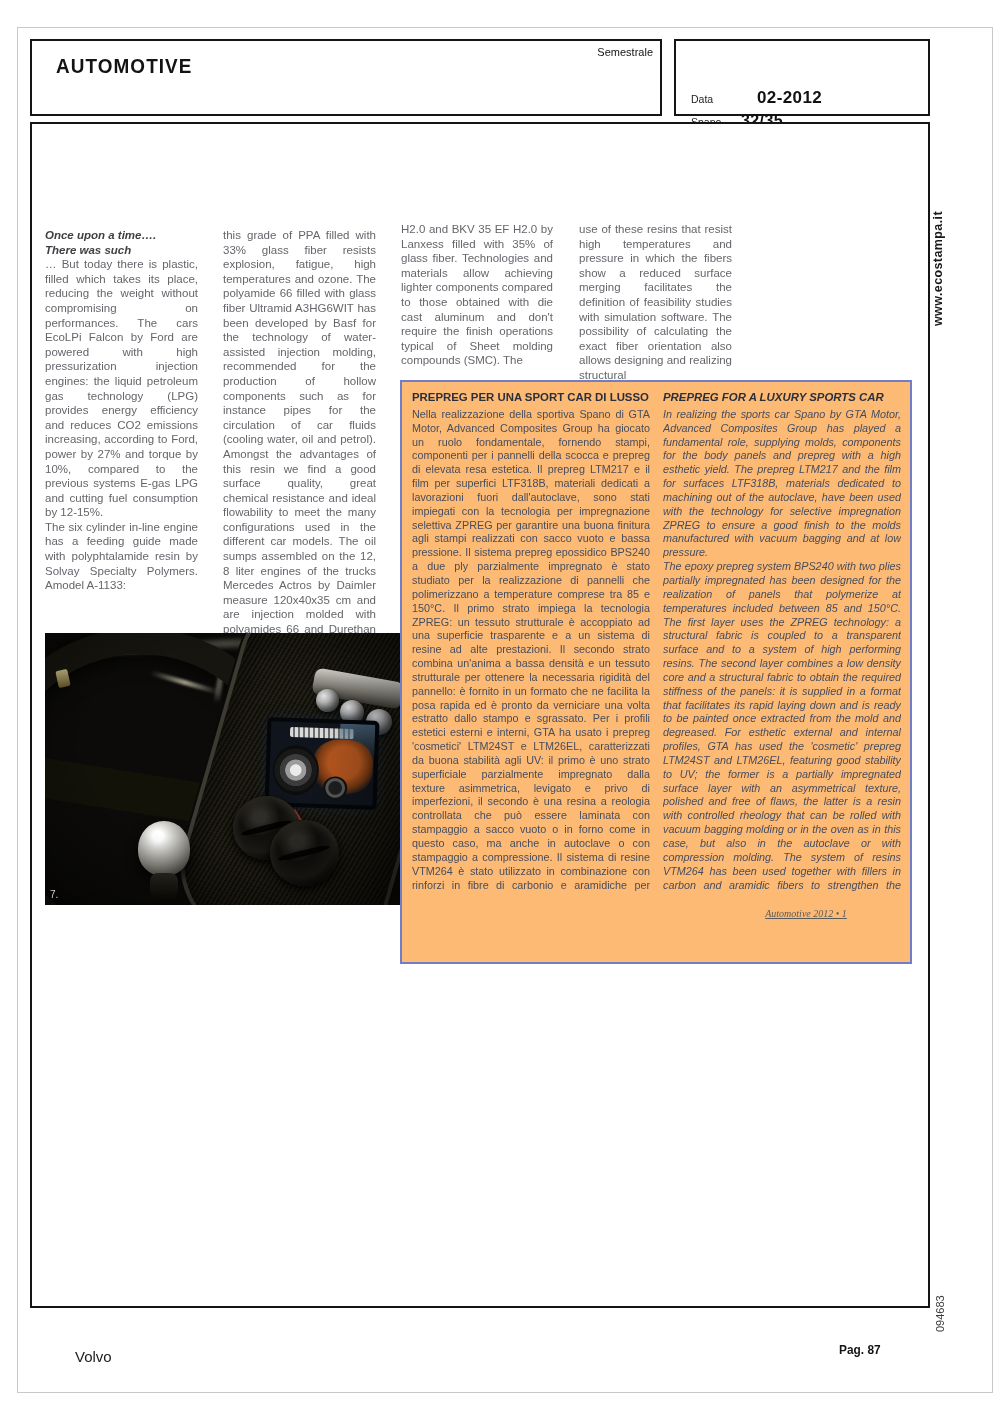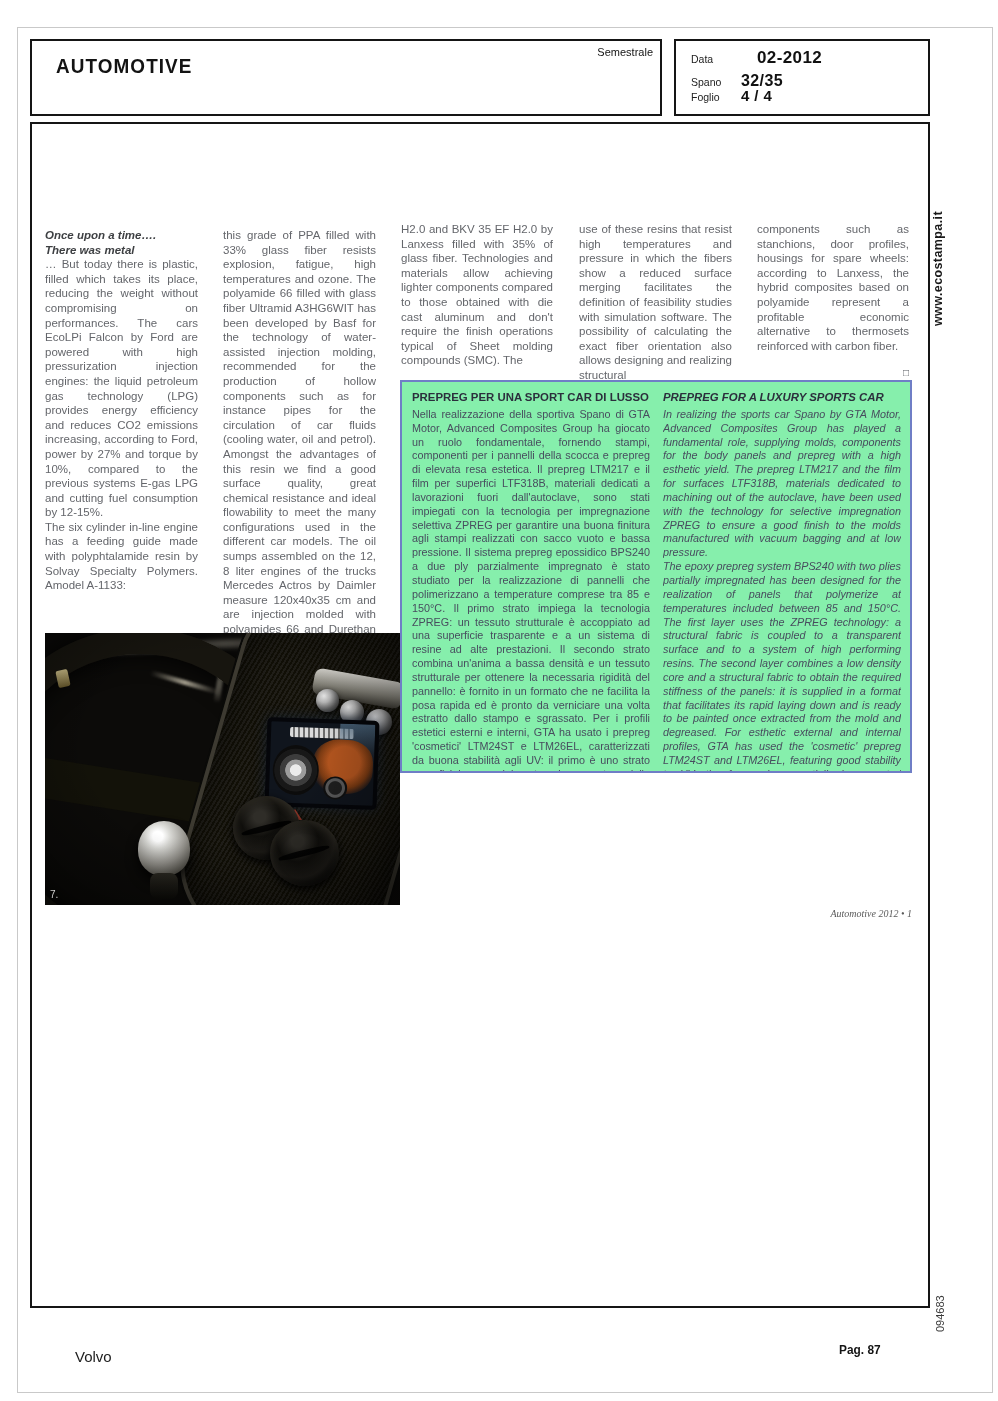--- a/index.html
+++ b/index.html
@@ -6,21 +6,21 @@
   html,body { background:#ededed; }
   body { font-family:"Liberation Sans", sans-serif; }
   .page { position:relative; width:998px; height:1401px; background:#ffffff; overflow:hidden; margin:0 auto; }
   .scan-edge { position:absolute; left:17px; top:27px; width:976px; height:1366px; border:1px solid #c9c9c9; }
 
   
   .hdr-left { position:absolute; left:30px; top:39px; width:632px; height:77px; border:2px solid #151515; background:#fff; }
   .pub-title { position:absolute; left:24px; top:13px; font-size:21px; font-weight:bold; letter-spacing:1.2px; color:#131313; transform:scaleX(.9); transform-origin:left center; }
   .freq { position:absolute; right:7px; top:5px; font-size:11px; color:#141414; }
   .hdr-right { position:absolute; left:674px; top:39px; width:256px; height:77px; border:2px solid #151515; background:#fff; }
-  .meta-row { position:absolute; left:15px; width:230px; color:#222; }
+  .meta-row { position:absolute; left:15px; width:230px; color:#222;margin-top:40px; }
   .meta-row.r1 { top:7px; }
   .meta-row.r2 { top:31px; }
   .meta-row.r3 { top:46px; }
   .meta-label { display:inline-block; width:50px; font-size:10.5px; }
   .meta-value { font-weight:bold; color:#111; letter-spacing:.4px; }
   .r1 .meta-value { font-size:17px; margin-left:16px; }
   .r2 .meta-value { font-size:16px; }
   .r3 .meta-value { font-size:15px; }
 
   
@@ -36,21 +36,21 @@
   .col1 { left:45px;  top:228px; width:153px; }
   .col2 { left:223px; top:228px; width:153px; }
   .col3 { left:401px; top:222px; width:152px; }
   .col4 { left:579px; top:222px; width:153px; }
   .col5 { left:757px; top:222px; width:152px; }
   .pgap { margin-bottom:14px !important; }
   .colhead { font-weight:bold; font-style:italic; color:#3e4043; line-height:14.6px; }
   .endmark { text-align:right; margin-top:13px; font-size:10px; color:#55585e; }
 
   
-  .bbox { position:absolute; left:400px; top:380px; width:512px; height:393px; border:2px solid #6f7ec6; background:#86efac; overflow:hidden; }
+  .bbox { position:absolute; left:400px; top:380px; width:512px; height:584px; border:2px solid #6f7ec6; background:#fdba74; overflow:hidden; }
   .bbox-col { position:absolute; top:9px; width:238px; height:502px; overflow:hidden; font-size:10.8px; line-height:13.85px; text-align:justify; color:#474d5e; hyphens:auto; }
   .bbox-it { left:10px; }
   .bbox-en { left:261px; font-style:italic; }
   .bbox-title { font-weight:bold; font-size:11.4px; color:#2b2f3c; margin-bottom:3px; }
   .bbox-col p { margin:0; }
 
   
   .photo { position:absolute; left:45px; top:633px; width:355px; height:272px; background:#0c0b09; overflow:hidden; }
   .photo div { position:absolute; }
   .ph-seat { left:248px; top:-18px; width:140px; height:78px; transform:rotate(-9deg); background:radial-gradient(ellipse at 65% 25%, #76663f 0%, #4a3f26 45%, rgba(0,0,0,0) 78%); }
@@ -76,21 +76,21 @@
   .ph-vent { border-radius:50%; background:radial-gradient(circle at 40% 32%, #2f2d28 0 10%, #100f0c 34%, #1d1b17 60%, #060605 78%); box-shadow:inset 0 4px 8px rgba(88,82,70,.35), 0 3px 8px #000; }
   .ph-vent.v1 { left:188px; top:163px; width:67px; height:64px; }
   .ph-vent.v2 { left:225px; top:187px; width:69px; height:66px; }
   .ph-vane { left:12%; top:46%; width:76%; height:9%; background:#000; border-radius:40%; transform:rotate(-14deg); opacity:.85; }
   .ph-gear { left:93px; top:188px; width:52px; height:55px; border-radius:50% 50% 46% 46%; background:radial-gradient(circle at 38% 28%, #ffffff 0 10%, #dadad6 24%, #92908a 55%, #3d3b34 86%); box-shadow:0 7px 12px rgba(0,0,0,.85); }
   .ph-gearstem { left:105px; top:240px; width:28px; height:26px; border-radius:8px; background:linear-gradient(#2b2922,#0c0b08); }
   .ph-vignette { left:0; top:0; width:100%; height:100%; background:radial-gradient(ellipse at 45% 42%, rgba(0,0,0,0) 42%, rgba(0,0,0,.5) 92%); }
   .ph-caption { left:5px; bottom:5px; font-size:10px; color:#cfcfcf; }
 
   
-  .credit { position:absolute; left:700px; top:908px; width:212px; text-align:right; font-family:"Liberation Serif", serif; font-style:italic; font-size:10px; color:#5a5a5a; }
+  .credit { position:absolute; left:700px; top:908px; width:212px; text-align:center; font-family:"Liberation Serif", serif; font-style:italic; font-size:10px; color:#5a5a5a;text-decoration:underline; }
   .notice { position:absolute; left:103px; top:1311px; width:827px; height:21px; border:2px solid #151515; background:#fff; text-align:center; }
   .notice span { font-family:"Liberation Mono", monospace; font-size:12.5px; font-weight:bold; color:#111; line-height:17px; word-spacing:7px; letter-spacing:.3px; }
   .brand { position:absolute; left:75px; top:1348px; font-size:15px; color:#1c1c1c; }
   .pagenum { position:absolute; left:838px; top:1343px; font-size:12.5px; font-weight:bold; color:#151515; transform:scaleX(.95); }
 </style>
 </head>
 <body>
 
 <div class="page">
   <div class="scan-edge"></div>
@@ -111,36 +111,32 @@
     </div>
   </div>
 
   <div class="main"></div>
 
   <div class="v-site">www.ecostampa.it</div>
   <div class="v-code">094683</div>
 
   <div class="col col1" lang="en">
     <div class="colhead">Once upon a time….</div>
-    <div class="colhead">There was metal</div>
+    <div class="colhead">There was such</div>
     <p>… But today there is plastic, filled which takes its place, reducing the weight without compromising on performances. The cars EcoLPi Falcon by Ford are powered with high pressurization injection engines: the liquid petroleum gas technology (LPG) provides energy efficiency and reduces CO2 emissions increasing, according to Ford, power by 27% and torque by 10%, compared to the previous systems E-gas LPG and cutting fuel consumption by 12-15%.</p>
     <p>The six cylinder in-line engine has a feeding guide made with polyphtalamide resin by Solvay Specialty Polymers. Amodel A-1133:</p>
   </div>
   <div class="col col2" lang="en">
     <p>this grade of PPA filled with 33% glass fiber resists explosion, fatigue, high temperatures and ozone. The polyamide 66 filled with glass fiber Ultramid A3HG6WIT has been developed by Basf for the technology of water-assisted injection molding, recommended for the production of hollow components such as for instance pipes for the circulation of car fluids (cooling water, oil and petrol). Amongst the advantages of this resin we find a good surface quality, great chemical resistance and ideal flowability to meet the many configurations used in the different car models. The oil sumps assembled on the 12, 8 liter engines of the trucks Mercedes Actros by Daimler measure 120x40x35 cm and are injection molded with polyamides 66 and Durethan AKV 35</p>
   </div>
   <div class="col col3" lang="en">
     <p>H2.0 and BKV 35 EF H2.0 by Lanxess filled with 35% of glass fiber. Technologies and materials allow achieving lighter components compared to those obtained with die cast aluminum and don't require the finish operations typical of Sheet molding compounds (SMC). The</p>
   </div>
   <div class="col col4" lang="en">
     <p>use of these resins that resist high temperatures and pressure in which the fibers show a reduced surface merging facilitates the definition of feasibility studies with simulation software. The possibility of calculating the exact fiber orientation also allows designing and realizing structural</p>
-  </div>
-  <div class="col col5" lang="en">
-    <p>components such as stanchions, door profiles, housings for spare wheels: according to Lanxess, the hybrid composites based on polyamide represent a profitable economic alternative to thermosets reinforced with carbon fiber.</p>
-    <div class="endmark">□</div>
   </div>
 
   <div class="bbox">
     <div class="bbox-col bbox-it" lang="it">
       <div class="bbox-title">PREPREG PER UNA SPORT CAR DI LUSSO</div>
       <p>Nella realizzazione della sportiva Spano di GTA Motor, Advanced Composites Group ha giocato un ruolo fondamentale, fornendo stampi, componenti per i pannelli della scocca e prepreg di elevata resa estetica. Il prepreg LTM217 e il film per superfici LTF318B, materiali dedicati a lavorazioni fuori dall'autoclave, sono stati impiegati con la tecnologia per impregnazione selettiva ZPREG per garantire una buona finitura agli stampi realizzati con sacco vuoto e bassa pressione. Il sistema prepreg epossidico BPS240 a due ply parzialmente impregnato è stato studiato per la realizzazione di pannelli che polimerizzano a temperature comprese tra 85 e 150°C. Il primo strato impiega la tecnologia ZPREG: un tessuto strutturale è accoppiato ad una superficie trasparente e a un sistema di resine ad alte prestazioni. Il secondo strato combina un'anima a bassa densità e un tessuto strutturale per ottenere la necessaria rigidità del pannello: è fornito in un formato che ne facilita la posa rapida ed è pronto da verniciare una volta estratto dallo stampo e sgrassato. Per i profili estetici esterni e interni, GTA ha usato i prepreg 'cosmetici' LTM24ST e LTM26EL, caratterizzati da buona stabilità agli UV: il primo è uno strato superficiale parzialmente impregnato dalla texture asimmetrica, levigato e privo di imperfezioni, il secondo è una resina a reologia controllata che può essere laminata con stampaggio a sacco vuoto o in forno come in questo caso, ma anche in autoclave o con stampaggio a compressione. Il sistema di resine VTM264 è stato utilizzato in combinazione con rinforzi in fibre di carbonio e aramidiche per irrobustire le zone della vettura che richiedono speciale resistenza all'impatto.</p>
     </div>
     <div class="bbox-col bbox-en" lang="en">
       <div class="bbox-title">PREPREG FOR A LUXURY SPORTS CAR</div>
       <p>In realizing the sports car Spano by GTA Motor, Advanced Composites Group has played a fundamental role, supplying molds, components for the body panels and prepreg with a high esthetic yield. The prepreg LTM217 and the film for surfaces LTF318B, materials dedicated to machining out of the autoclave, have been used with the technology for selective impregnation ZPREG to ensure a good finish to the molds manufactured with vacuum bagging and at low pressure.</p>

